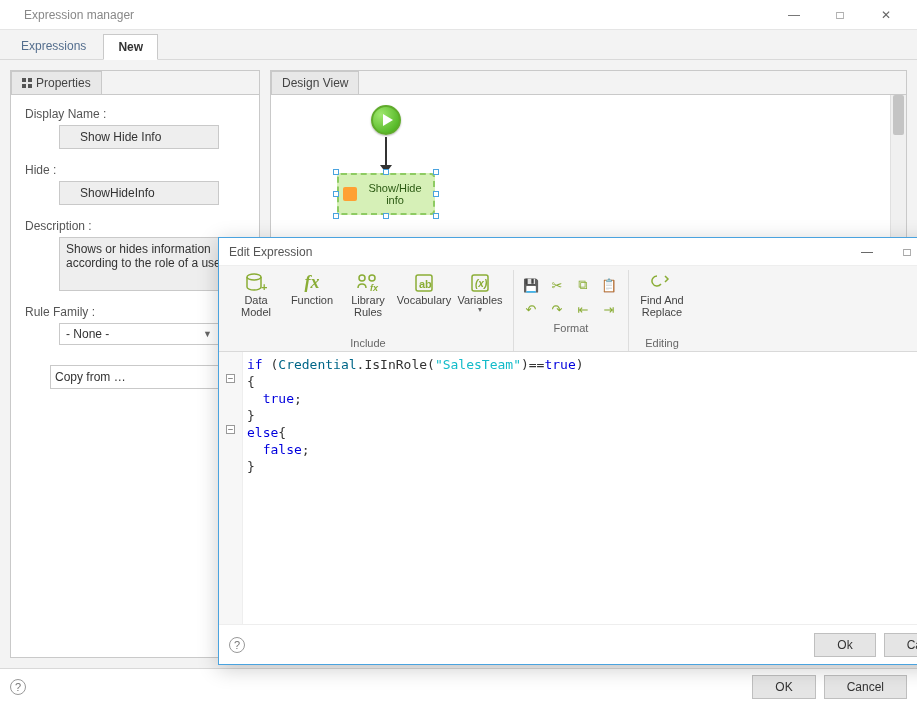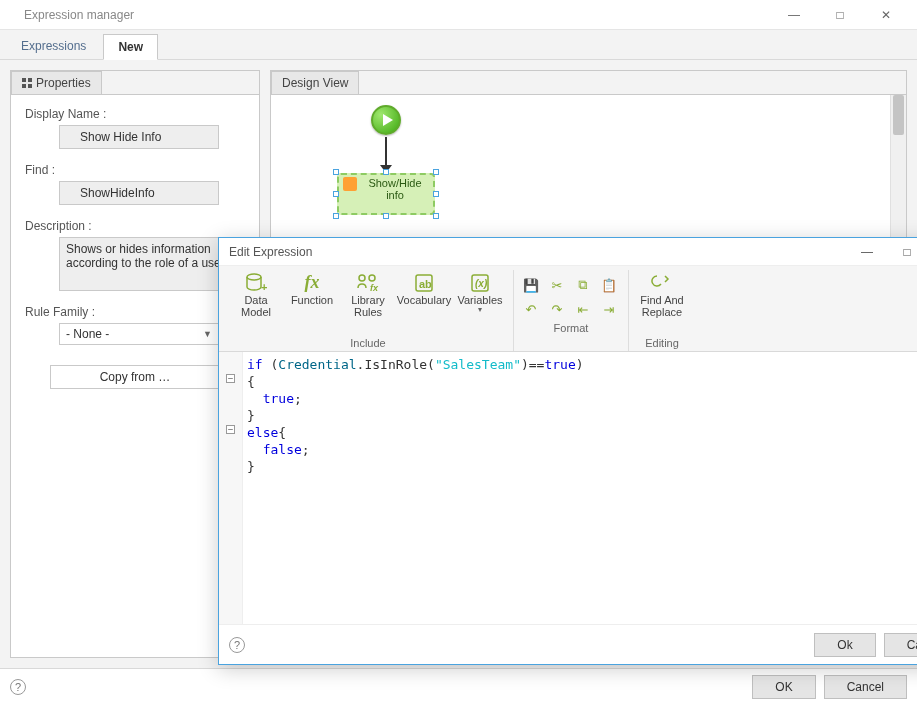--- a/index.html
+++ b/index.html
@@ -121,21 +121,20 @@
     display: flex;
     justify-content: space-between;
     align-items: center;
   }
   .copy-btn {
     border: 1px solid #c9c9c9;
     background: #fff;
     padding: 4px;
     width: 170px;
     margin: 20px auto 8px;
-    text-align: center;
     font-size: 12px;
   }
   
   .design-body {
     position: relative;
     height: calc(100% - 24px);
     background: #fff;
     overflow: hidden;
   }
   .design-scroll {
@@ -182,20 +181,21 @@
     border-top: 8px solid #333;
   }
   .activity-node {
     position: absolute;
     top: 78px; left: 66px;
     width: 98px; height: 42px;
     background: #d6f0b7;
     border: 2px dashed #8ecb63;
     border-radius: 4px;
     display: flex;
+    align-items: center;
     gap: 4px;
     padding: 2px 4px;
     font-size: 11px;
     color: #2b5a13;
     text-align: center;
   }
   .activity-node .nicon {
     width: 14px; height: 14px;
     background: #ffa033;
     display: inline-block;
@@ -376,21 +376,21 @@
         <span class="grid-icon"></span>
         <span>Properties</span>
       </div>
     </div>
     <div class="prop-body">
       <div class="field">
         <label>Display Name :</label>
         <div class="input">Show Hide Info</div>
       </div>
       <div class="field">
-        <label>Find :</label>
+        <label>Hide :</label>
         <div class="input">ShowHideInfo</div>
       </div>
       <div class="field">
         <label>Description :</label>
         <div class="textarea">Shows or hides information according to the role of a user</div>
       </div>
       <div class="field">
         <label>Rule Family :</label>
         <div class="select">
           <span>- None -</span>

